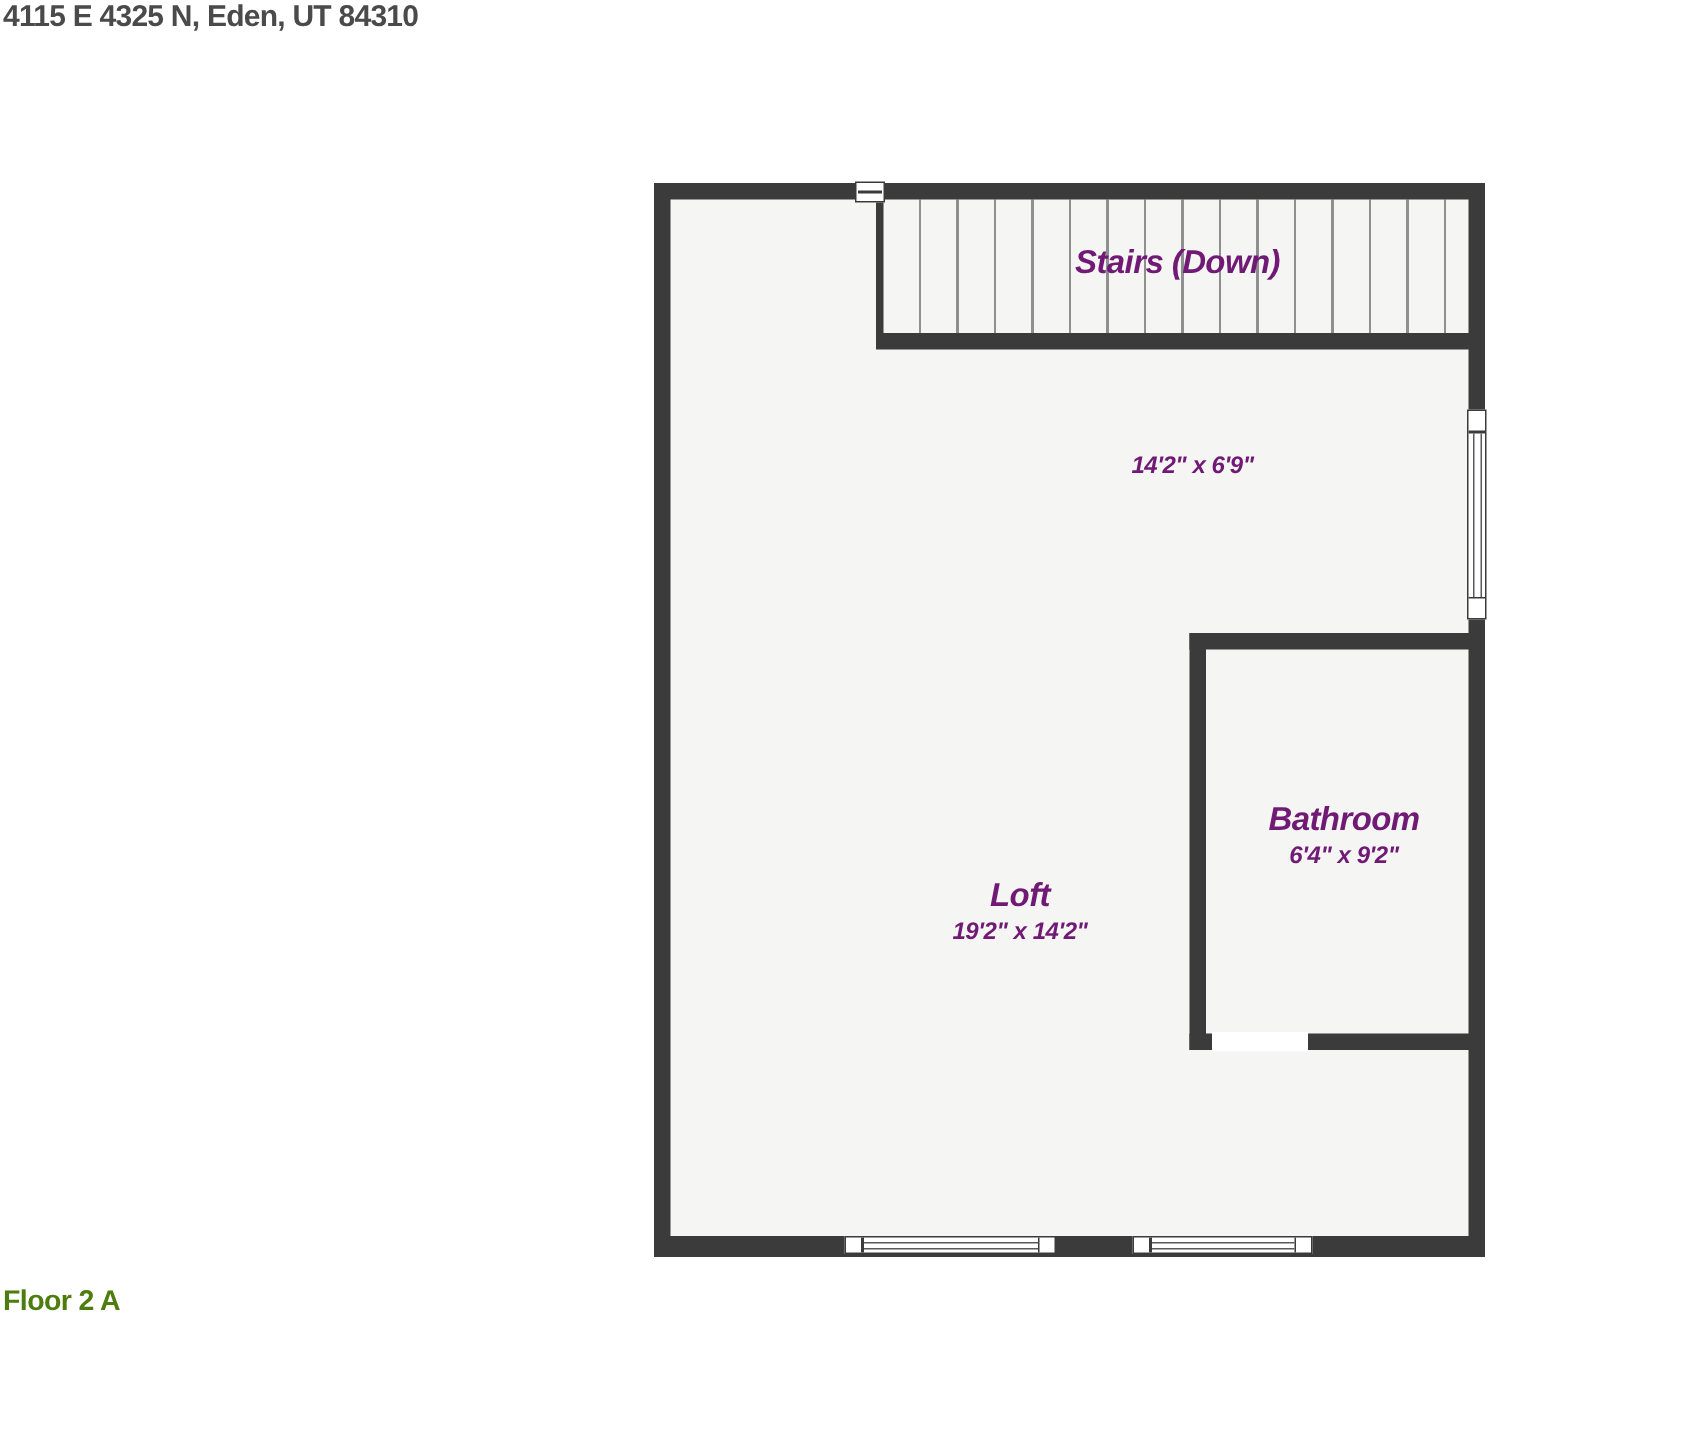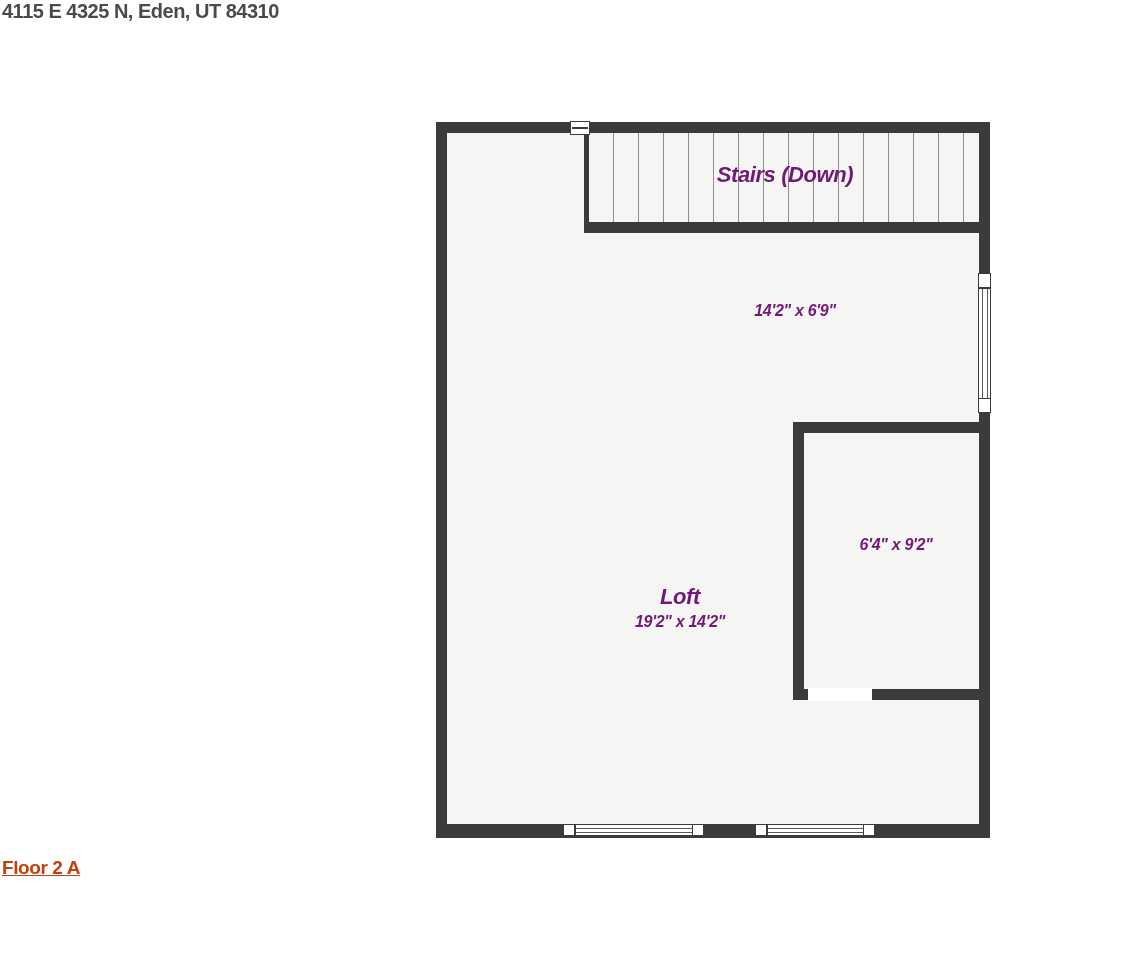--- a/index.html
+++ b/index.html
@@ -1,21 +1,21 @@
 <!DOCTYPE html>
 <html><head>
 <meta charset="utf-8">
 <style>
   html,body{margin:0;padding:0;background:#fff;}
   .canvas{position:relative;width:1122px;height:960px;background:#ffffff;overflow:hidden;
           font-family:"Liberation Sans",sans-serif;}
   .page-title{position:absolute;left:2px;top:-2px;font-size:20px;line-height:26px;
               font-weight:700;letter-spacing:-0.5px;color:#4a4a4a;white-space:nowrap;}
   .floor-label{position:absolute;left:2px;top:856px;font-size:19px;line-height:24px;
-               font-weight:700;letter-spacing:-0.4px;color:#c2410c;white-space:nowrap;text-decoration:underline;}
+               font-weight:700;letter-spacing:-0.4px;color:#4d7c0f;white-space:nowrap;}
   .disclaimer{position:absolute;left:308px;top:944px;font-size:9.2px;line-height:12px;
               font-weight:700;letter-spacing:-0.2px;color:#4f4f4f;white-space:nowrap;}
 
   .plan{position:absolute;left:436px;top:122px;width:554px;height:716px;}
   .plan *{position:absolute;box-sizing:border-box;}
   .floor{left:5px;top:5px;width:544px;height:706px;background:#f5f5f4;}
   .wall{background:#3b3b3b;}
   .wall-top{left:0;top:0;width:554px;height:11px;}
   .wall-left{left:0;top:0;width:11px;height:716px;}
   .wall-right{left:543px;top:0;width:11px;height:716px;}
@@ -104,20 +104,21 @@
 
   <div class="room-label lbl-stairs">
     <div class="room-name">Stairs (Down)</div>
   </div>
 
   <div class="room-label lbl-kitchen">
     <div class="room-dim">14'2" x 6'9"</div>
   </div>
 
   <div class="room-label lbl-bathroom">
+    <div class="room-name">Bathroom</div>
     <div class="room-dim">6'4" x 9'2"</div>
   </div>
 
   <div class="room-label lbl-loft">
     <div class="room-name">Loft</div>
     <div class="room-dim">19'2" x 14'2"</div>
   </div>
 
   <div class="floor-label">Floor 2 A</div>
 

